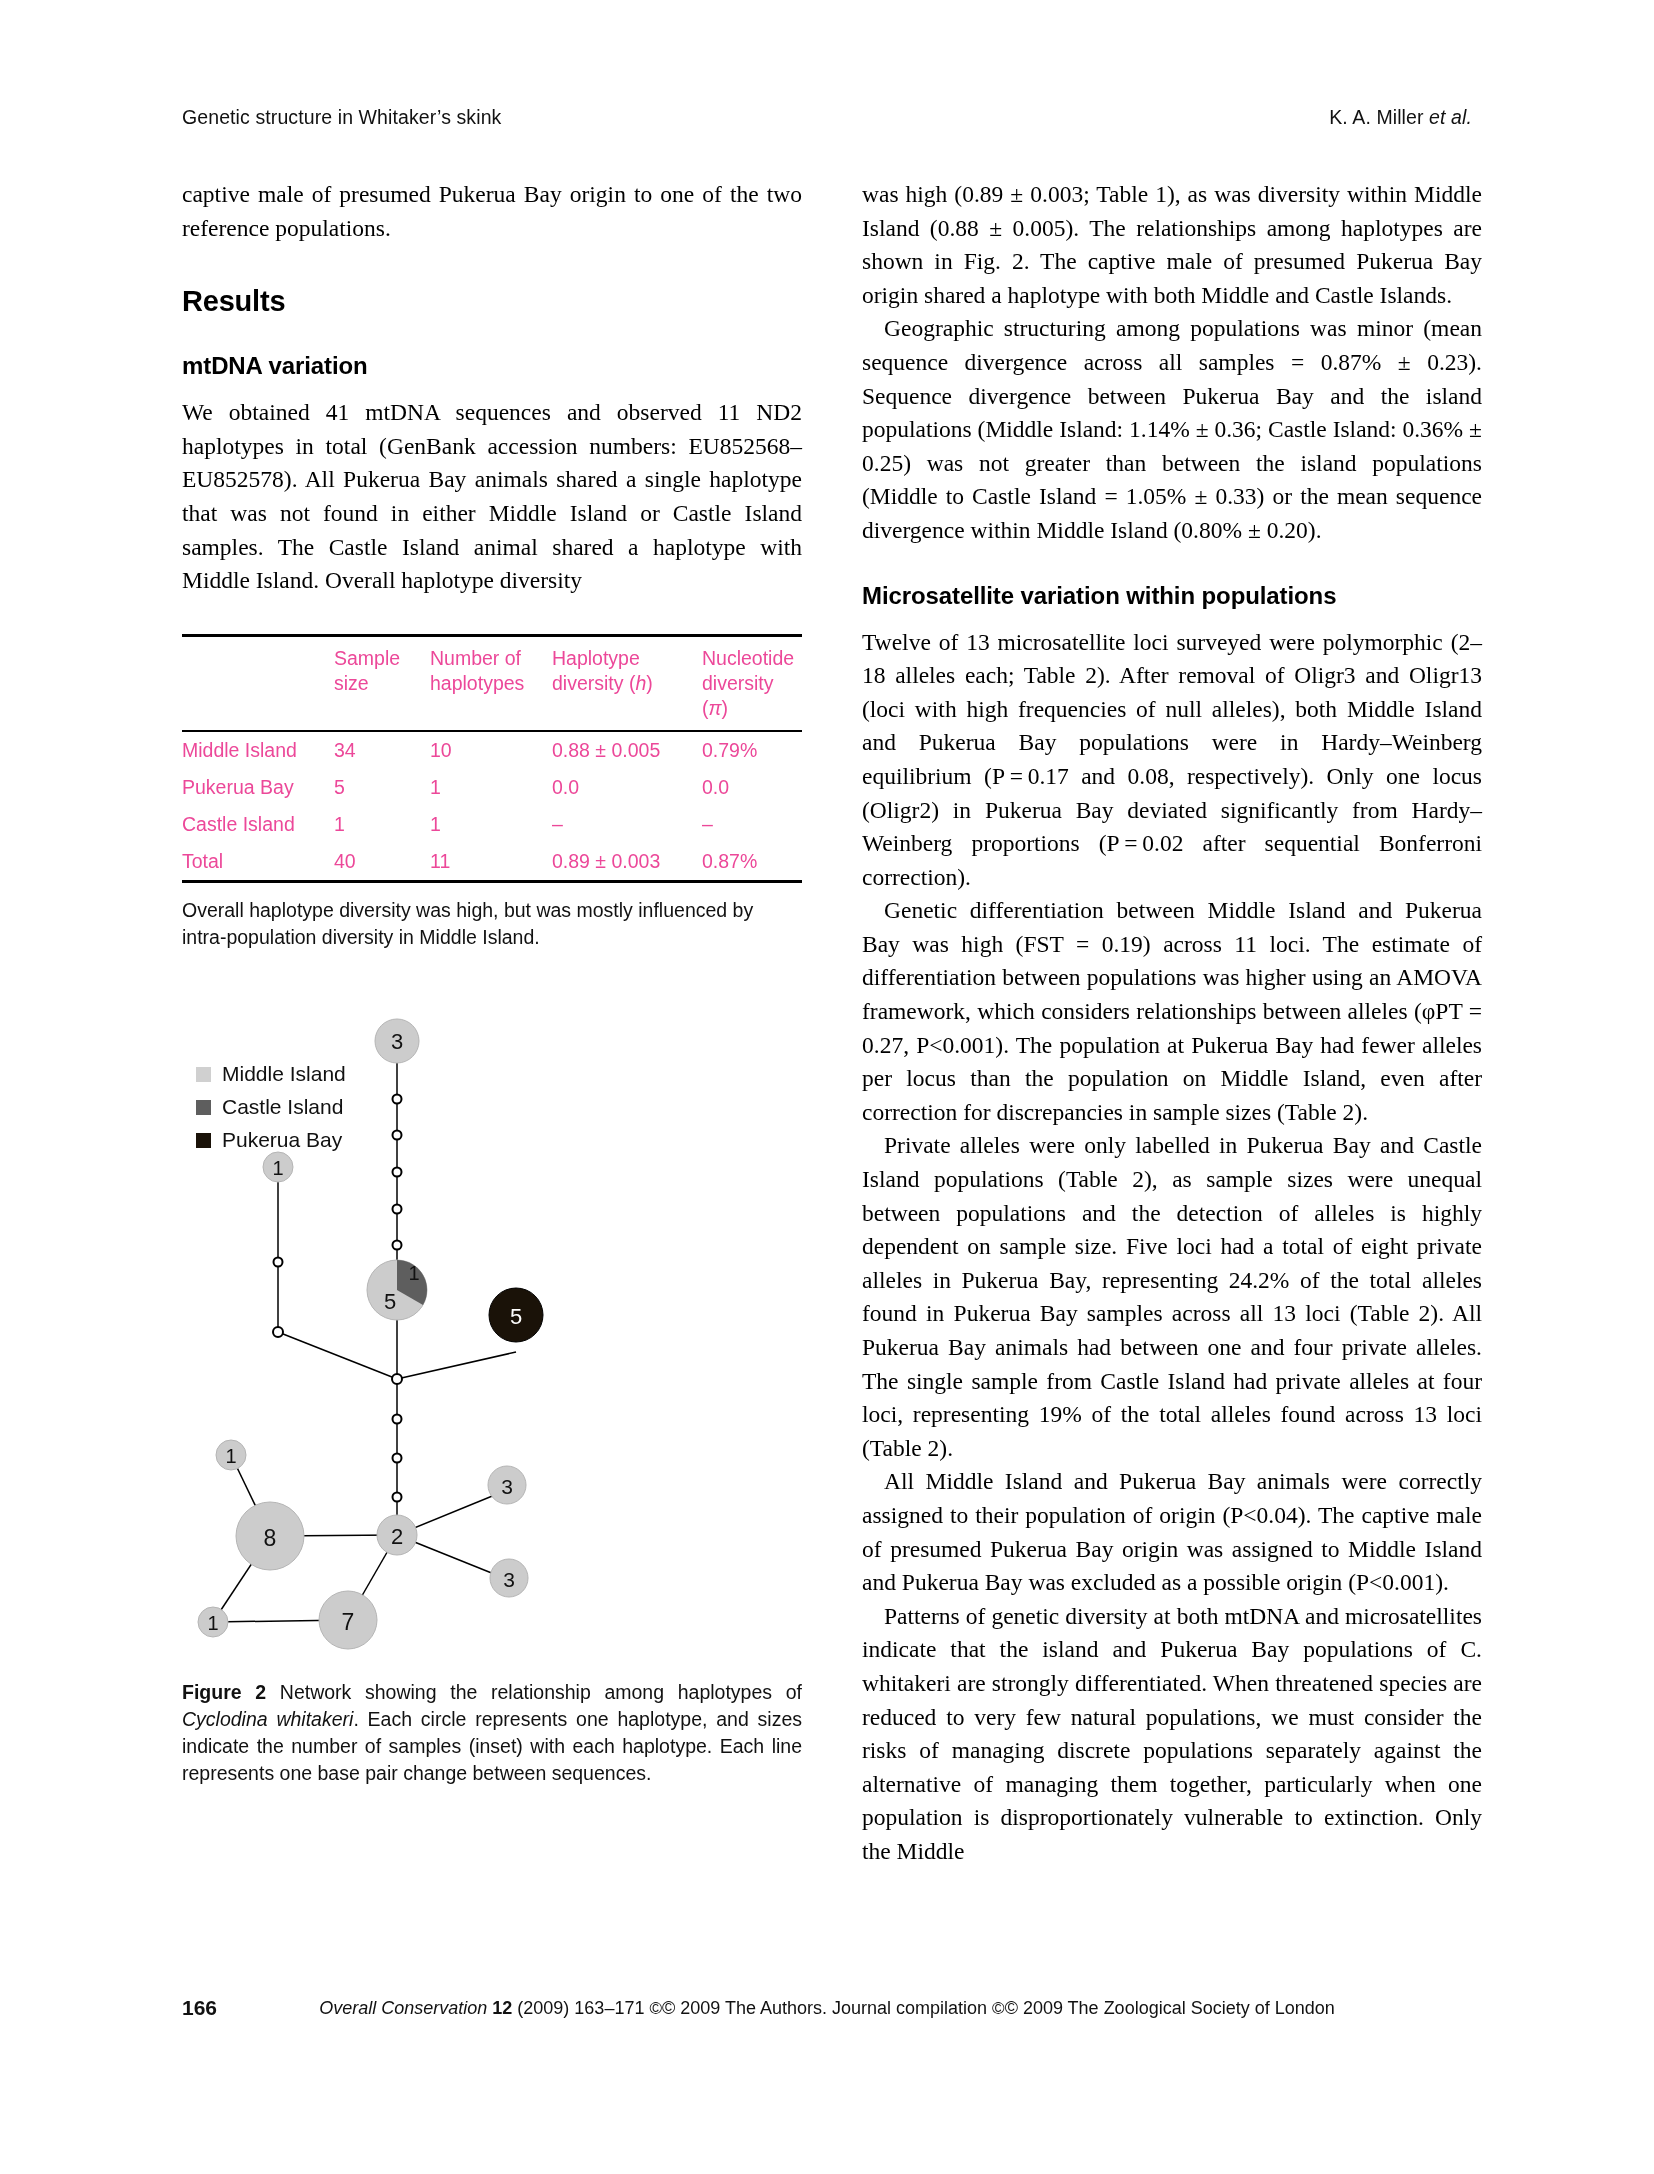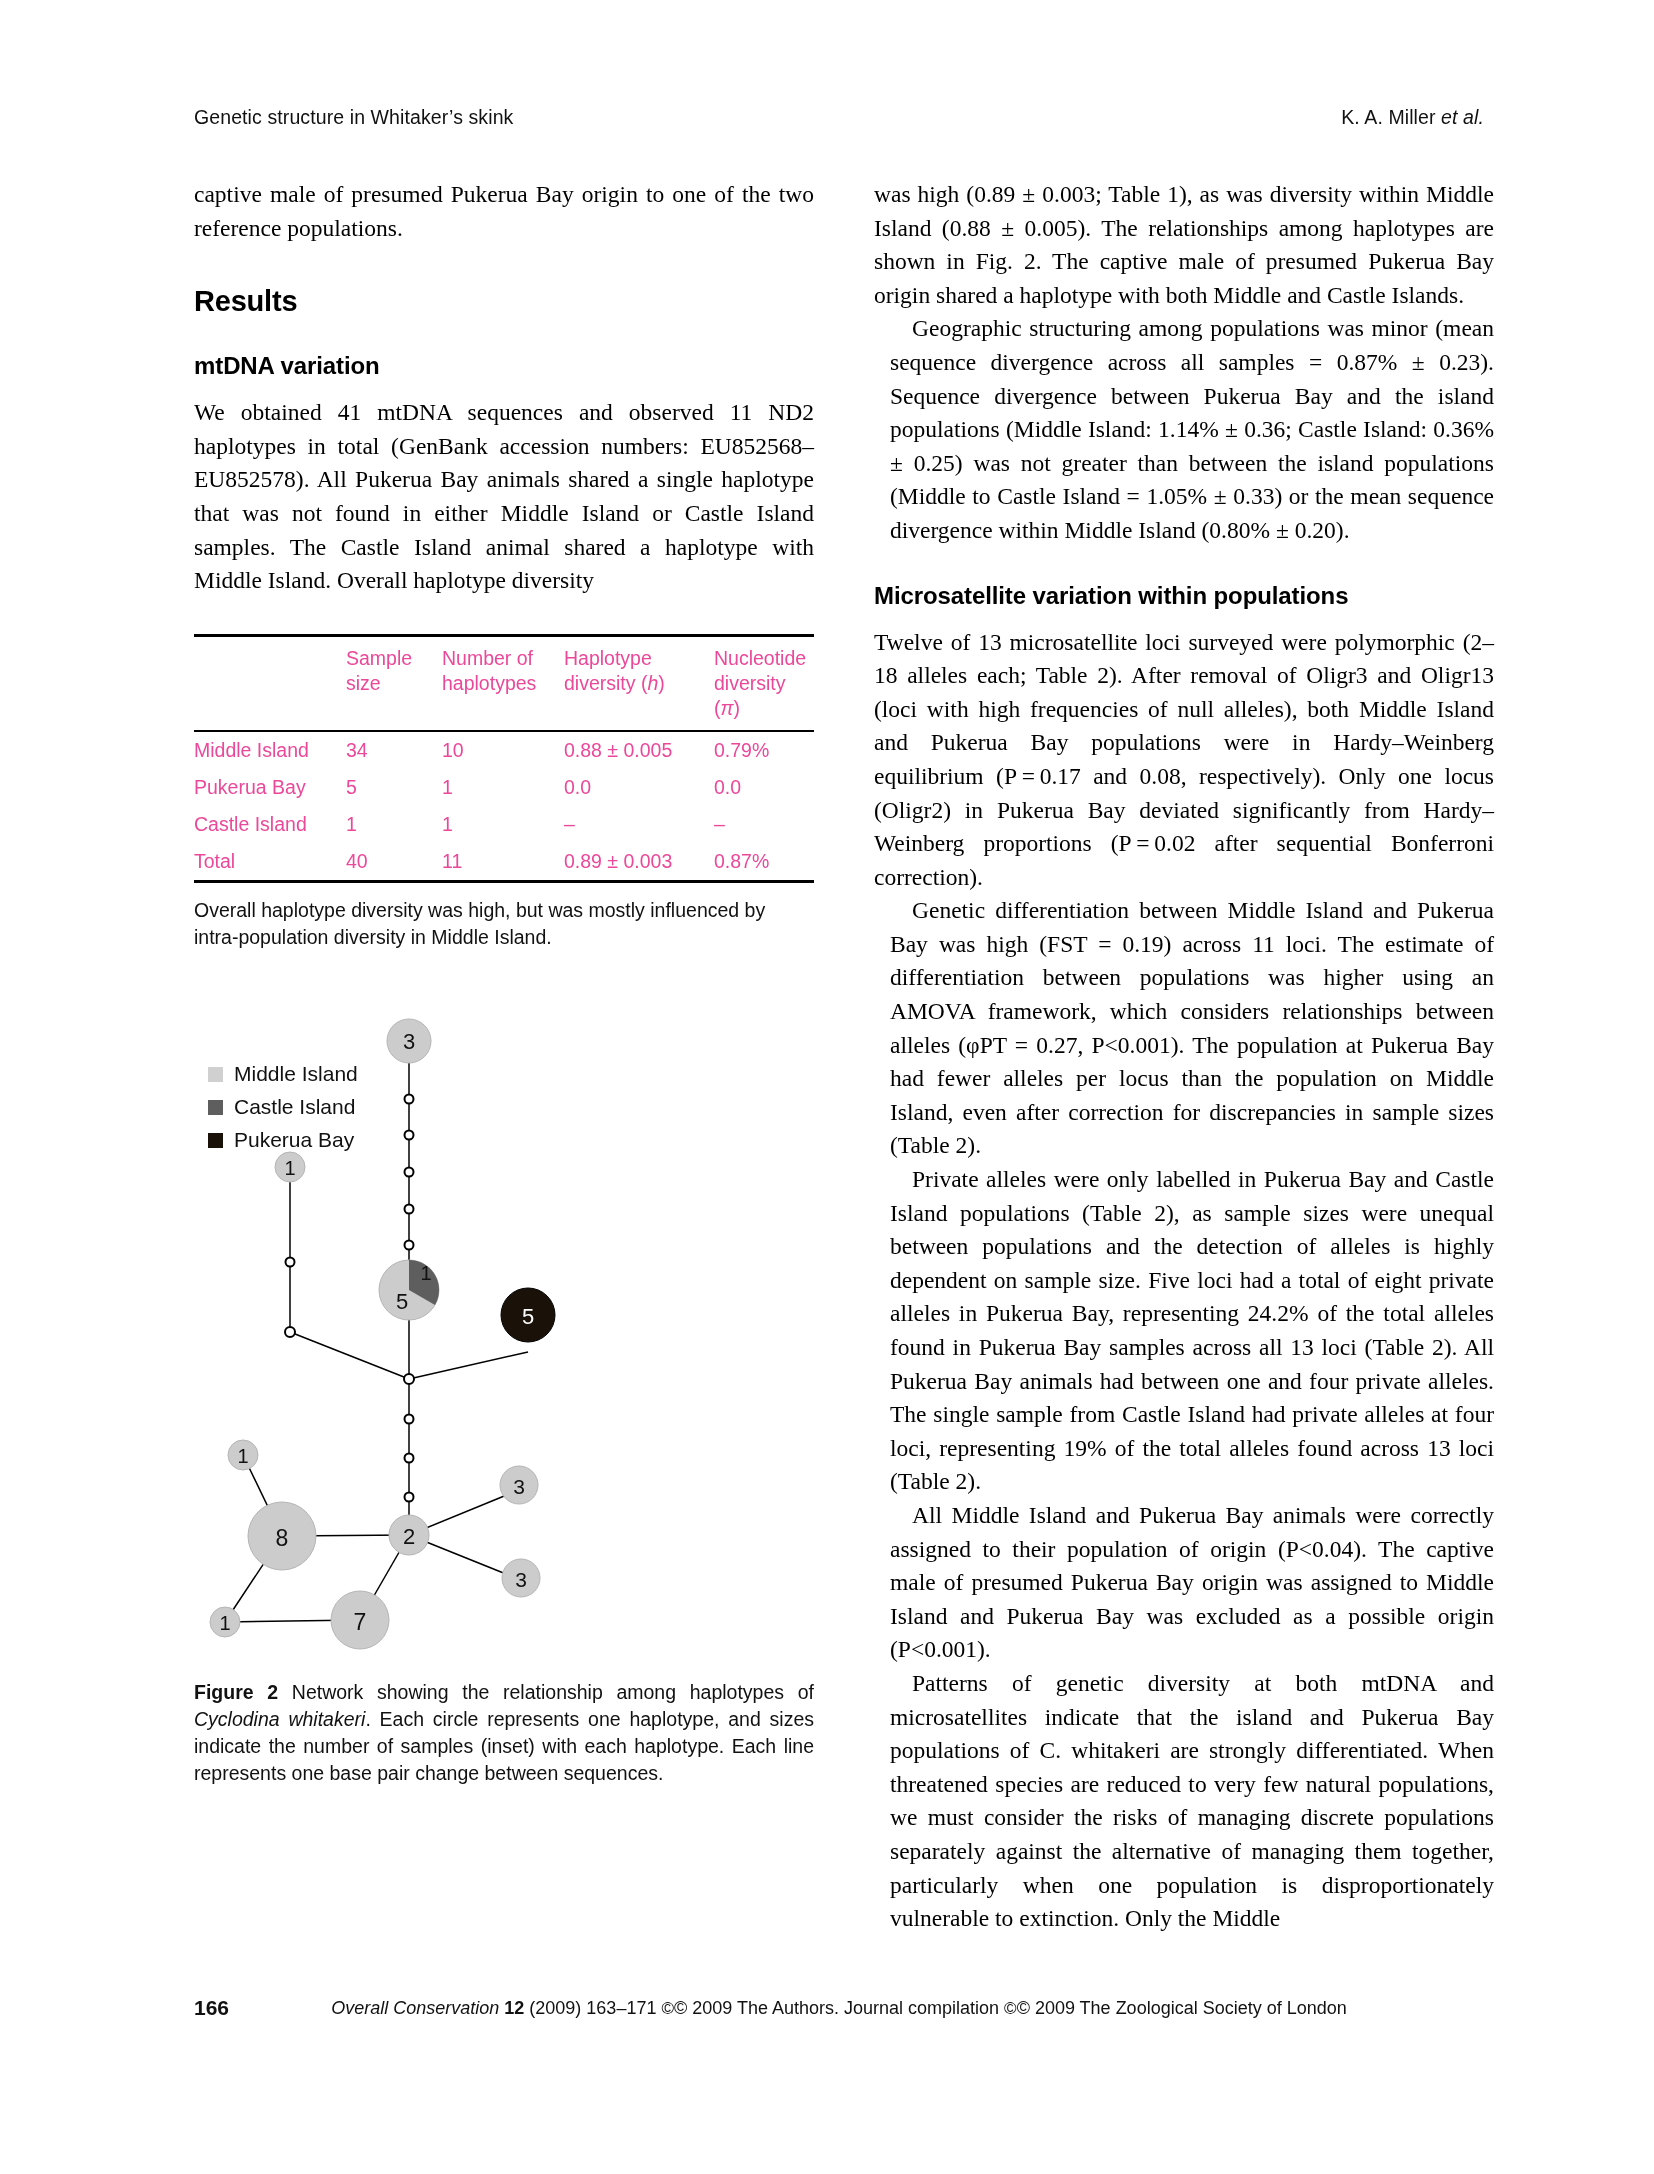--- a/index.html
+++ b/index.html
@@ -10,21 +10,21 @@
   body {
     width: 1654px;
     height: 2174px;
     position: relative;
     font-family: "Liberation Serif", serif;
     color: #000000;
     overflow: hidden;
   }
   .page {
     position: absolute;
-    left: 12px; top: 0;
+    left: 0; top: 0;
     width: 1448px;
     height: 2174px;
   }
 
   
   .runhead {
     position: absolute;
     top: 106px;
     left: 182px;
     width: 1290px;
@@ -49,21 +49,21 @@
   .col-right { left: 862px; }
 
   p.body {
     margin: 0 0 0 0;
     font-size: 23.5px;
     line-height: 33.6px;
     text-align: justify;
     text-justify: inter-word;
     hyphens: none;
   }
-  p.body + p.body { text-indent: 22px; margin-left: 16px; }
+  p.body + p.body { text-indent: 22px; }
   p.body.indent { text-indent: 22px; }
 
   h2.sec {
     font-family: "Liberation Sans", sans-serif;
     font-weight: bold;
     font-size: 29px;
     margin: 40px 0 26px 0;
     letter-spacing: -0.2px;
   }
   h3.sub {

